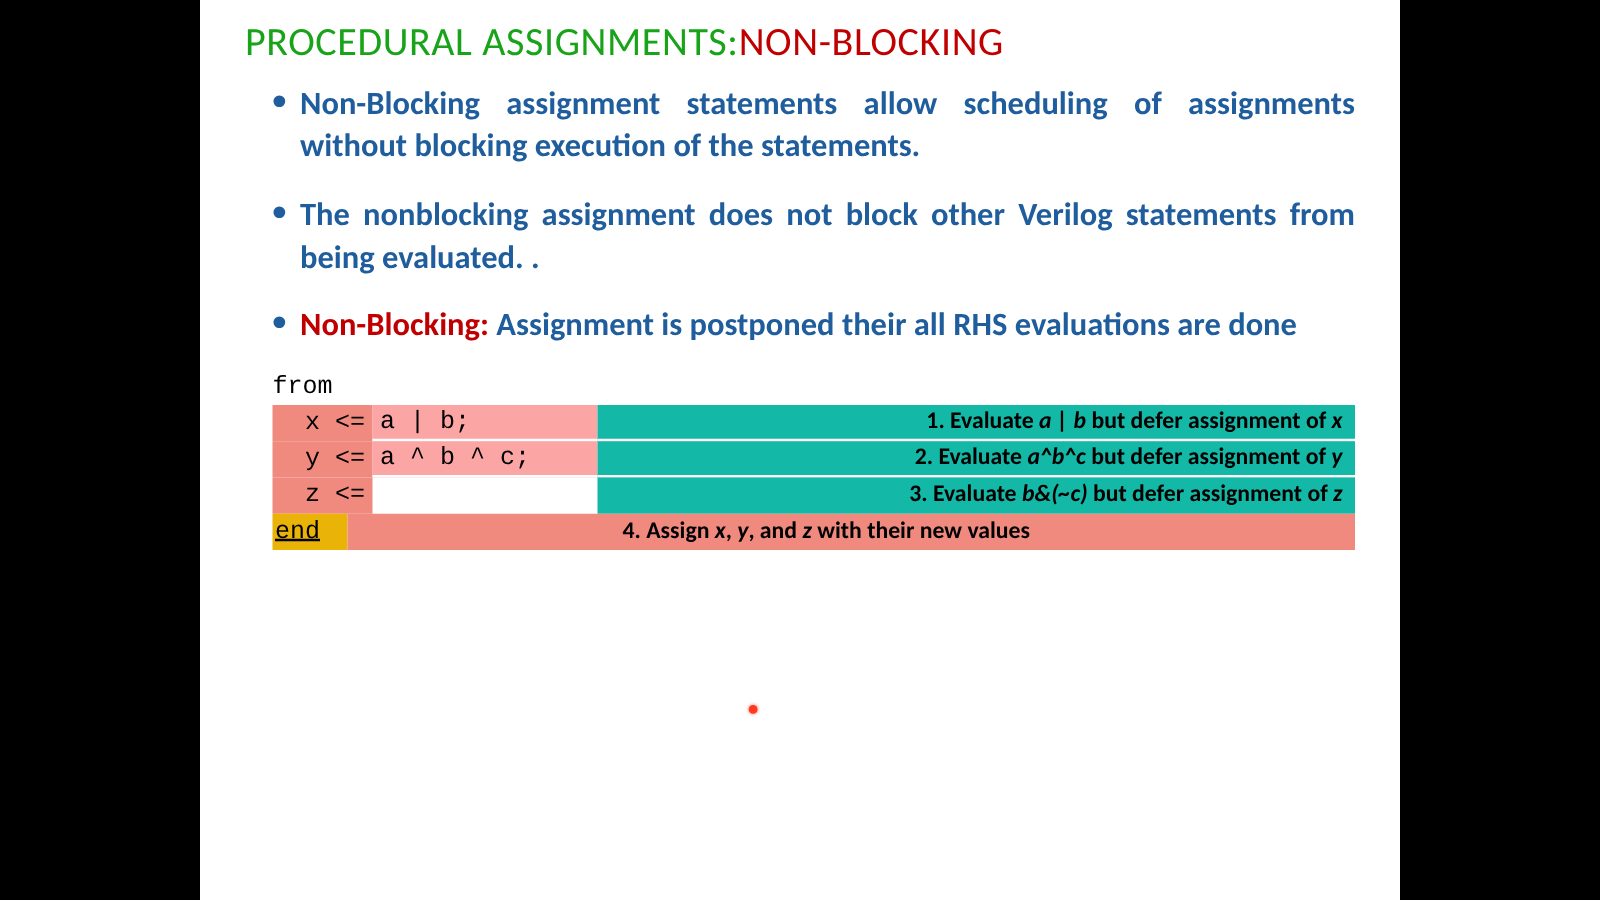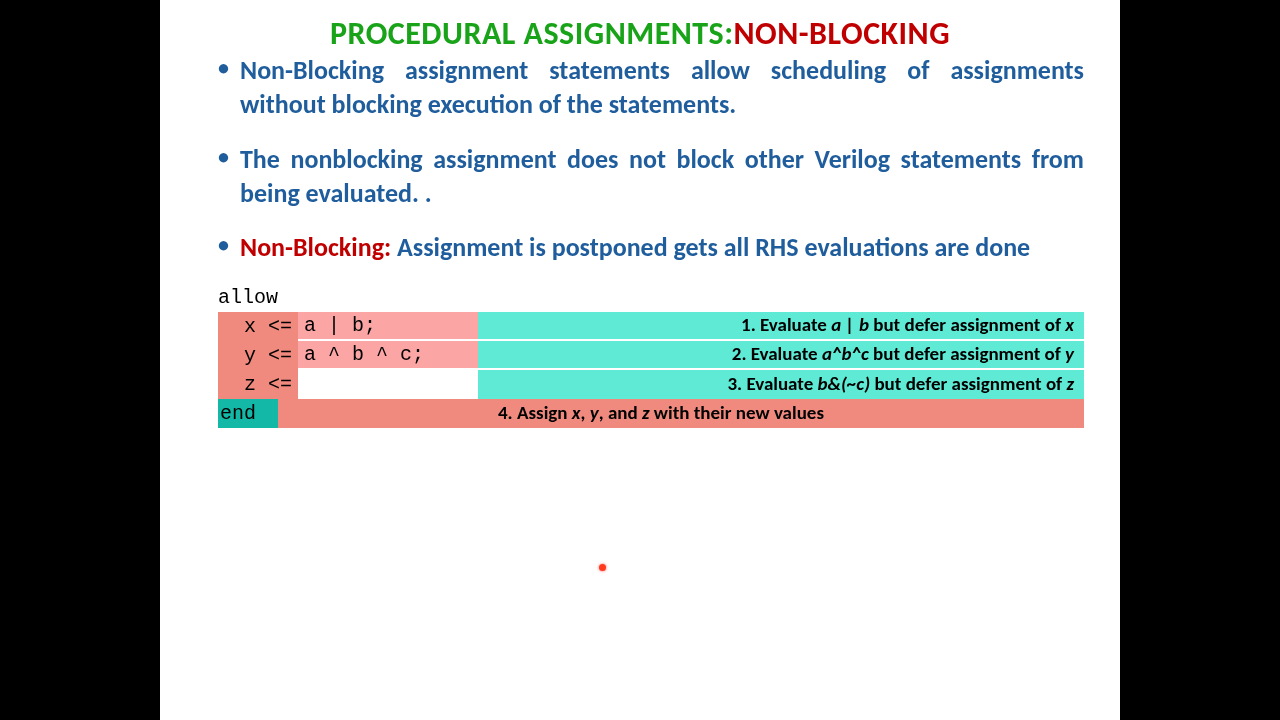--- a/index.html
+++ b/index.html
@@ -12,23 +12,24 @@
     position: absolute;
     left: 160px;
     top: 0;
     width: 960px;
     height: 720px;
     background: #fff;
     padding: 14px 36px 0 36px;
   }
   .title {
     font-size: 32px;
-    font-weight: 700;
-    text-align: center;
+    font-weight: 400;
+    text-align: left;
     letter-spacing: 0.5px;
+    margin-bottom: 12px;
   }
   .title .green { color: #19a319; }
   .title .red   { color: #c00000; }
   ul.bullets {
     list-style: none;
     padding-left: 22px;
   }
   ul.bullets > li {
     position: relative;
     color: #1f5d9c;
@@ -74,43 +75,44 @@
     width: 180px;
     background: #fca5a5;
     display: flex;
     align-items: center;
     padding-left: 6px;
     font-family: "Courier New", monospace;
     border-bottom: 2px solid #fff;
   }
   .note-cell {
     flex: 1;
-    background: #5eead4;
+    background: #14b8a6;
     display: flex;
     align-items: center;
     justify-content: flex-end;
     padding-right: 10px;
     font-family: Calibri, Arial, sans-serif;
     font-weight: 700;
     font-size: 19px;
     border-bottom: 2px solid #fff;
   }
   .note-cell i { font-style: italic; font-weight: 700; }
   .final-row {
     display: flex;
     align-items: stretch;
     height: 29px;
   }
   .final-end {
     width: 60px;
-    background: #14b8a6;
+    background: #eab308;
     display: flex;
     align-items: center;
     font-family: "Courier New", monospace;
     padding-left: 2px;
+    text-decoration: underline;
   }
   .final-bar {
     flex: 1;
     background: #f08a7e;
     display: flex;
     justify-content: center;
     font-family: Calibri, Arial, sans-serif;
     font-weight: 700;
     font-size: 19px;
     padding-right: 40px;
@@ -133,26 +135,26 @@
 <div class="slide">
 
   <div class="title">
     <span class="green">PROCEDURAL ASSIGNMENTS:</span><span class="red">NON-BLOCKING</span>
   </div>
 
   <ul class="bullets">
     <li>Non-Blocking assignment statements allow scheduling of assignments without blocking execution of the statements.</li>
     <li>The nonblocking assignment does not block other Verilog statements from being evaluated. .</li>
     <li>
-      <span class="nb-red">Non-Blocking:</span><span> Assignment is postponed gets all RHS evaluations are done</span>
+      <span class="nb-red">Non-Blocking:</span><span> Assignment is postponed their all RHS evaluations are done</span>
     </li>
   </ul>
 
   <div class="code-block">
-    <div>allow</div>
+    <div>from</div>
 
     <div class="code-row">
       <div class="lhs-cell">x &lt;=</div>
       <div class="rhs-cell">a | b;</div>
       <div class="note-cell">
         <span>
           <span>1. Evaluate </span><i>a | b</i><span> but defer assignment of </span><i>x</i>
         </span>
       </div>
     </div>

